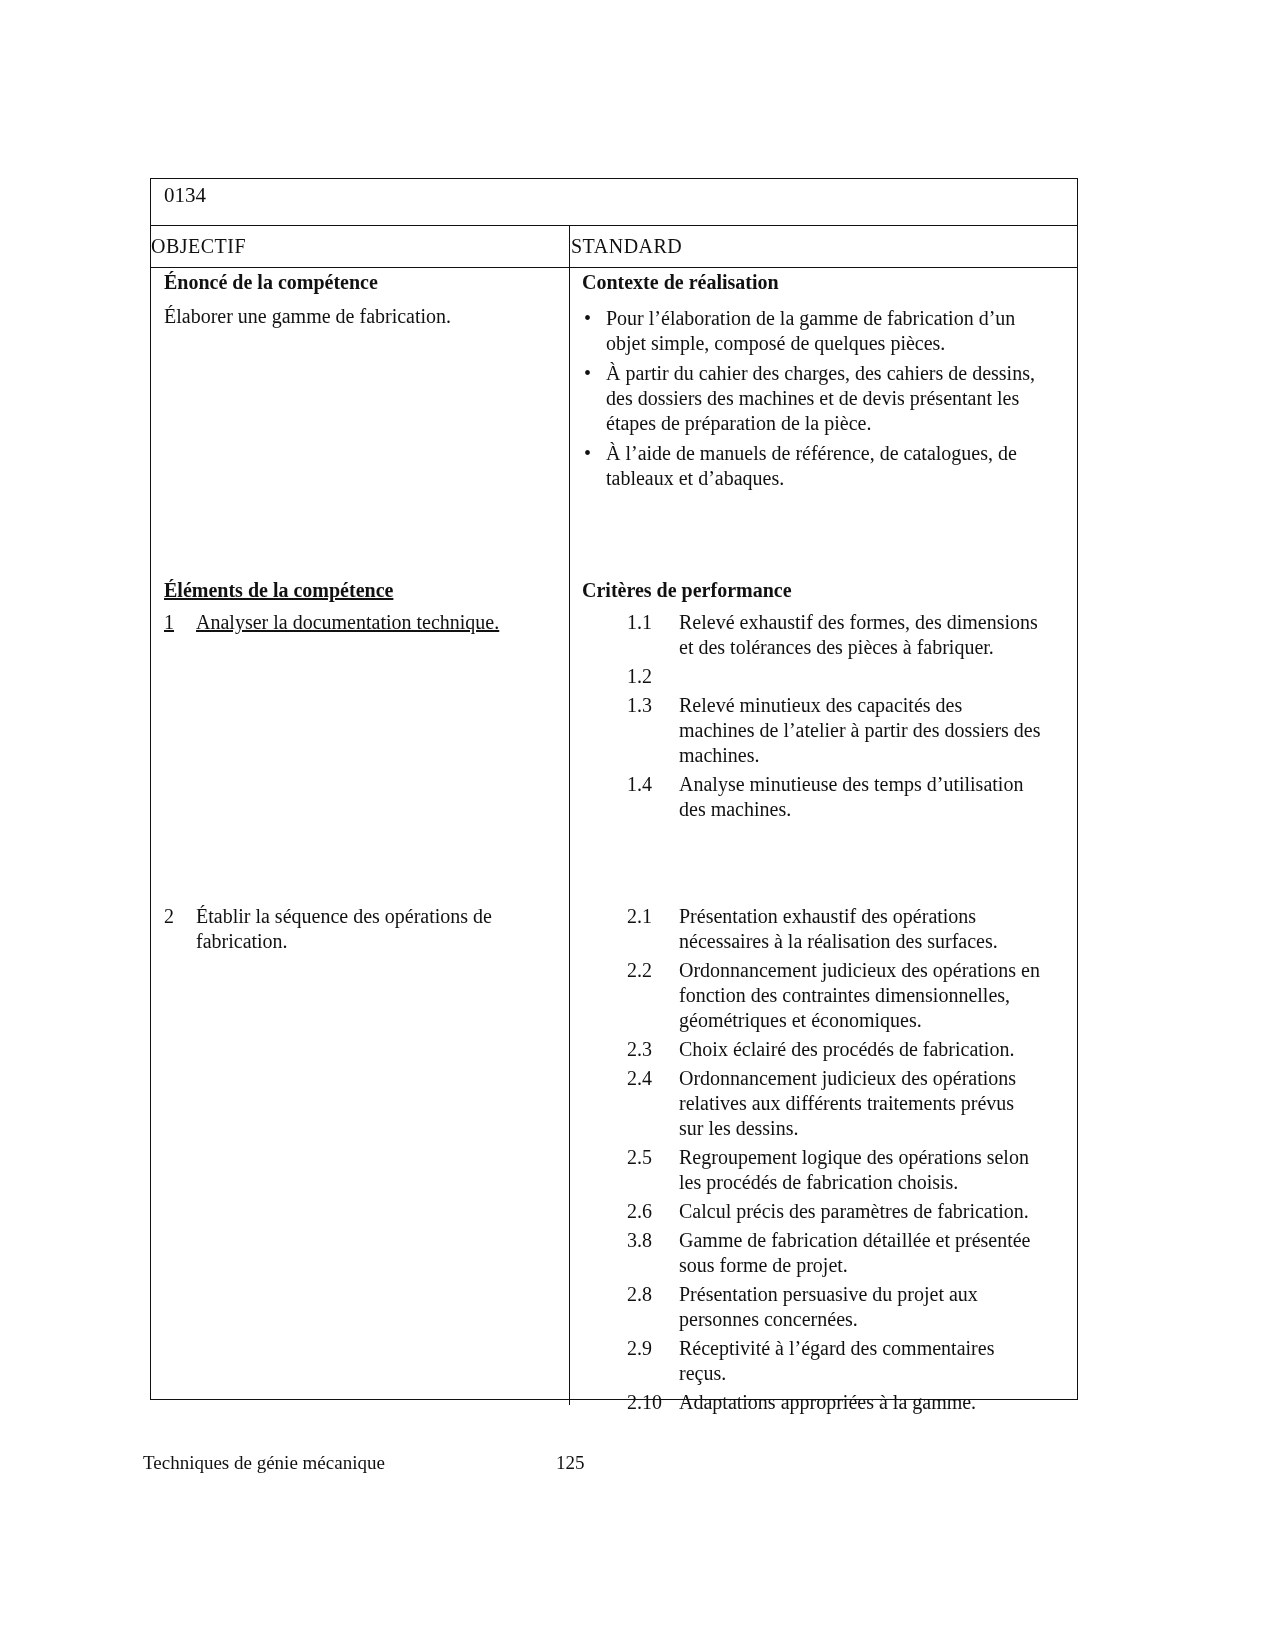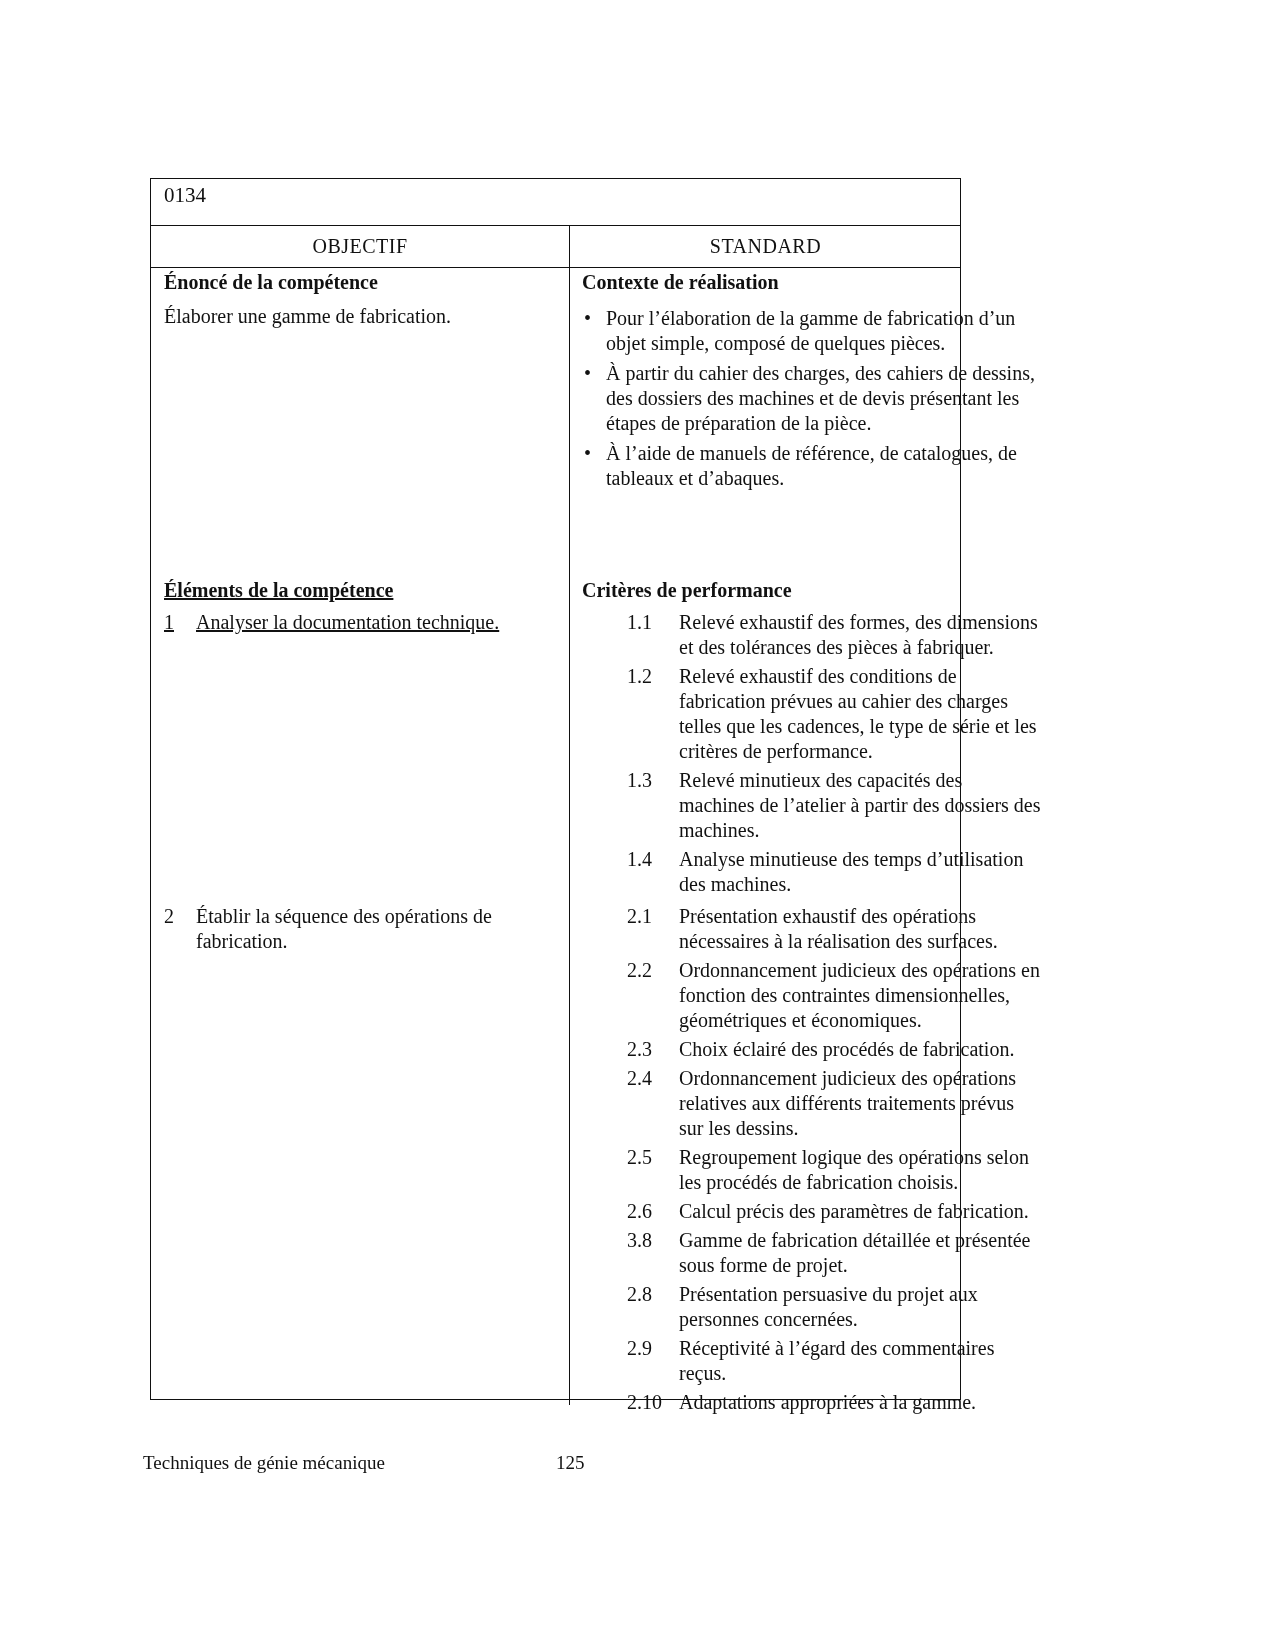--- a/index.html
+++ b/index.html
@@ -1,21 +1,21 @@
 <!DOCTYPE html>
 <html><head>
 <meta charset="utf-8">
 <style>
   html, body { margin:0; padding:0; background:#fff; }
   body { width:1275px; height:1650px; position:relative; font-family:"Liberation Serif","DejaVu Serif",serif; color:#111; }
-  .table { position:absolute; left:150px; top:178px; width:811px; height:1222px; border:1.5px solid #111; box-sizing:border-box; }
+  .table { position:absolute; left:150px; top:178px; width:928px; height:1222px; border:1.5px solid #111; box-sizing:border-box; }
   .code-row { position:absolute; left:0; top:0; right:0; height:46px; border-bottom:1.5px solid #111; }
   .code { position:absolute; left:13px; top:4px; font-size:21px; }
   .head-row { position:absolute; left:0; top:46px; right:0; height:42px; border-bottom:1.5px solid #111; }
-  .head-cell { position:absolute; top:0; height:42px; line-height:42px; text-align:center; font-size:20px; letter-spacing:0.5px; }
+  .head-cell { position:absolute; top:0; height:42px; line-height:42px; font-size:20px; letter-spacing:0.5px; }
   .head-left { left:0; width:418px; }
   .head-right { left:420px; right:0; }
   .vline { position:absolute; left:418px; top:46px; bottom:-6px; border-left:1.5px solid #111; }
   .col-left { position:absolute; left:13px; width:395px; }
   .col-right { position:absolute; left:431px; width:460px; }
   .bold { font-weight:bold; font-size:20px; }
   .txt { font-size:20px; line-height:25px; }
   ul.bullets { list-style:none; margin:0; padding:0; }
   ul.bullets li { position:relative; padding-left:24px; font-size:20px; line-height:25px; margin-bottom:5px; }
   ul.bullets li .dot { position:absolute; left:2px; top:0; }
@@ -71,21 +71,20 @@
 
   <div class="col-right" style="top:400px;">
     <div class="bold">Critères de performance</div>
     <div style="margin-top:8px;">
       <div class="num-item">
           <span class="n">1.1</span>
           <span class="t">Relevé exhaustif des formes, des dimensions et des tolérances des pièces à fabriquer.</span>
         </div>
       <div class="num-item">
           <span class="n">1.2</span>
-          <span class="t">Relevé exhaustif des conditions de fabrication prévues au cahier des charges telles que les cadences, le type de série et les critères de performance.</span>
         </div>
       <div class="num-item">
           <span class="n">1.3</span>
           <span class="t">Relevé minutieux des capacités des machines de l’atelier à partir des dossiers des machines.</span>
         </div>
       <div class="num-item">
           <span class="n">1.4</span>
           <span class="t">Analyse minutieuse des temps d’utilisation des machines.</span>
         </div>
     </div>

